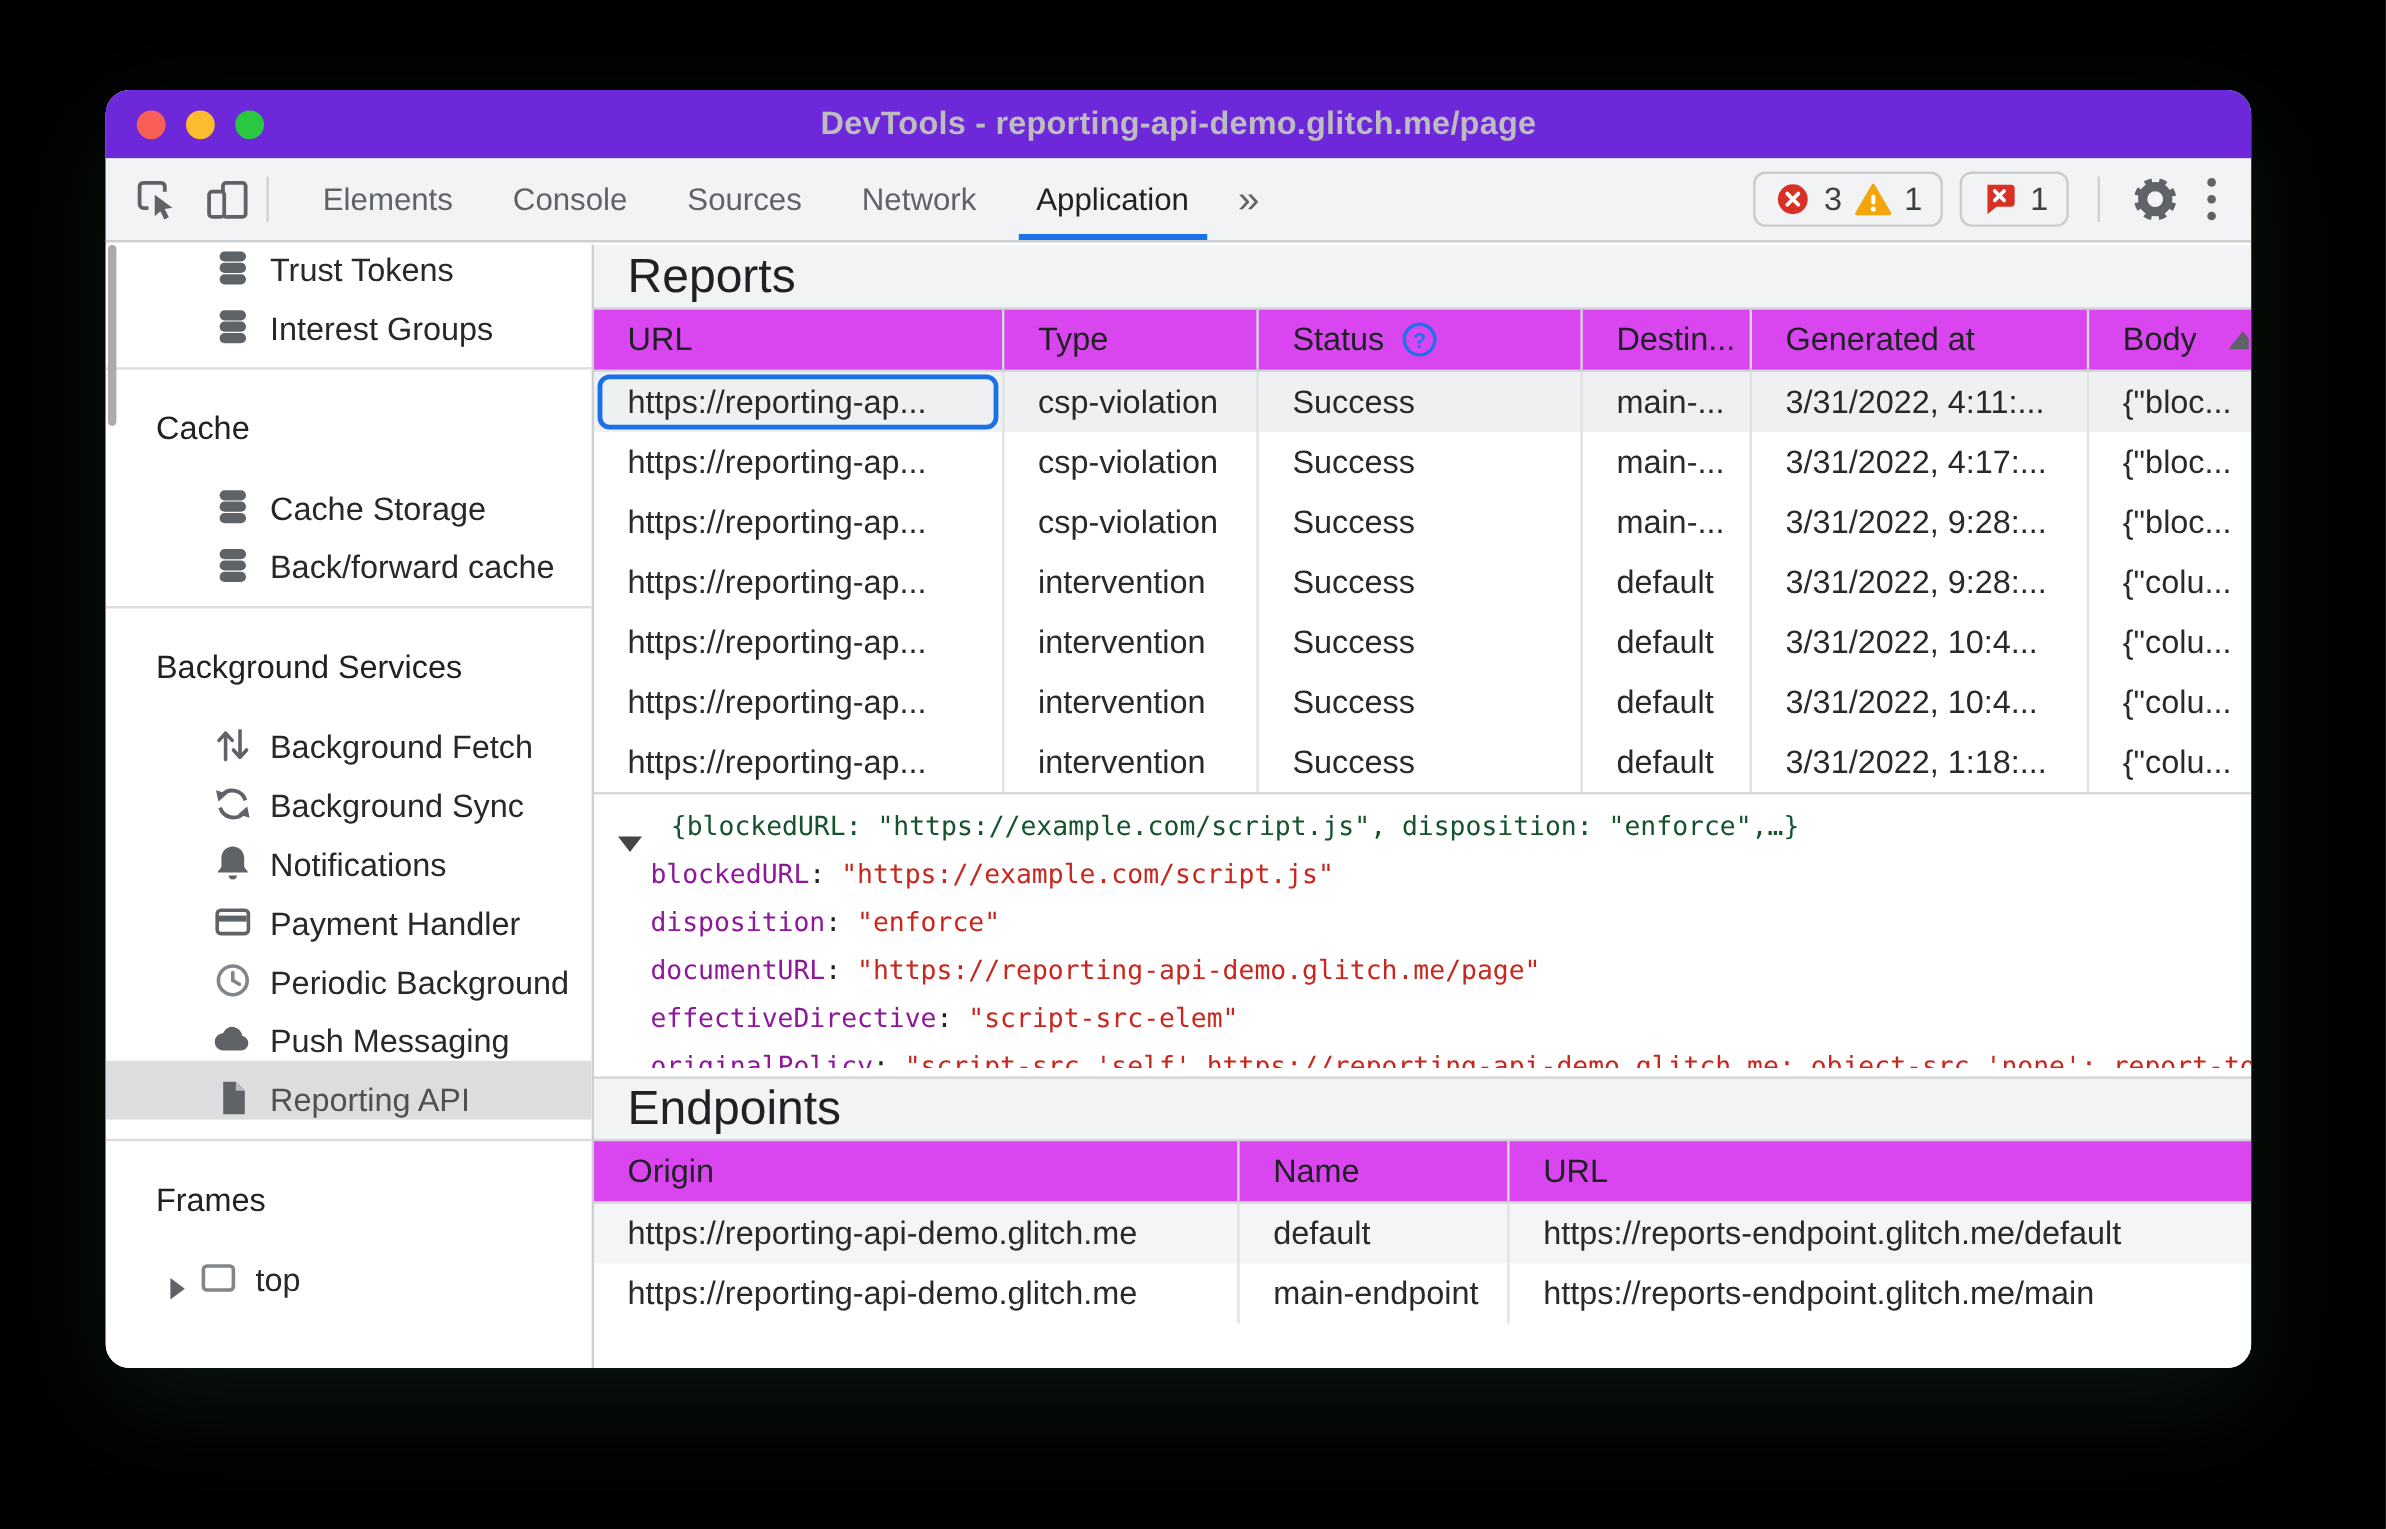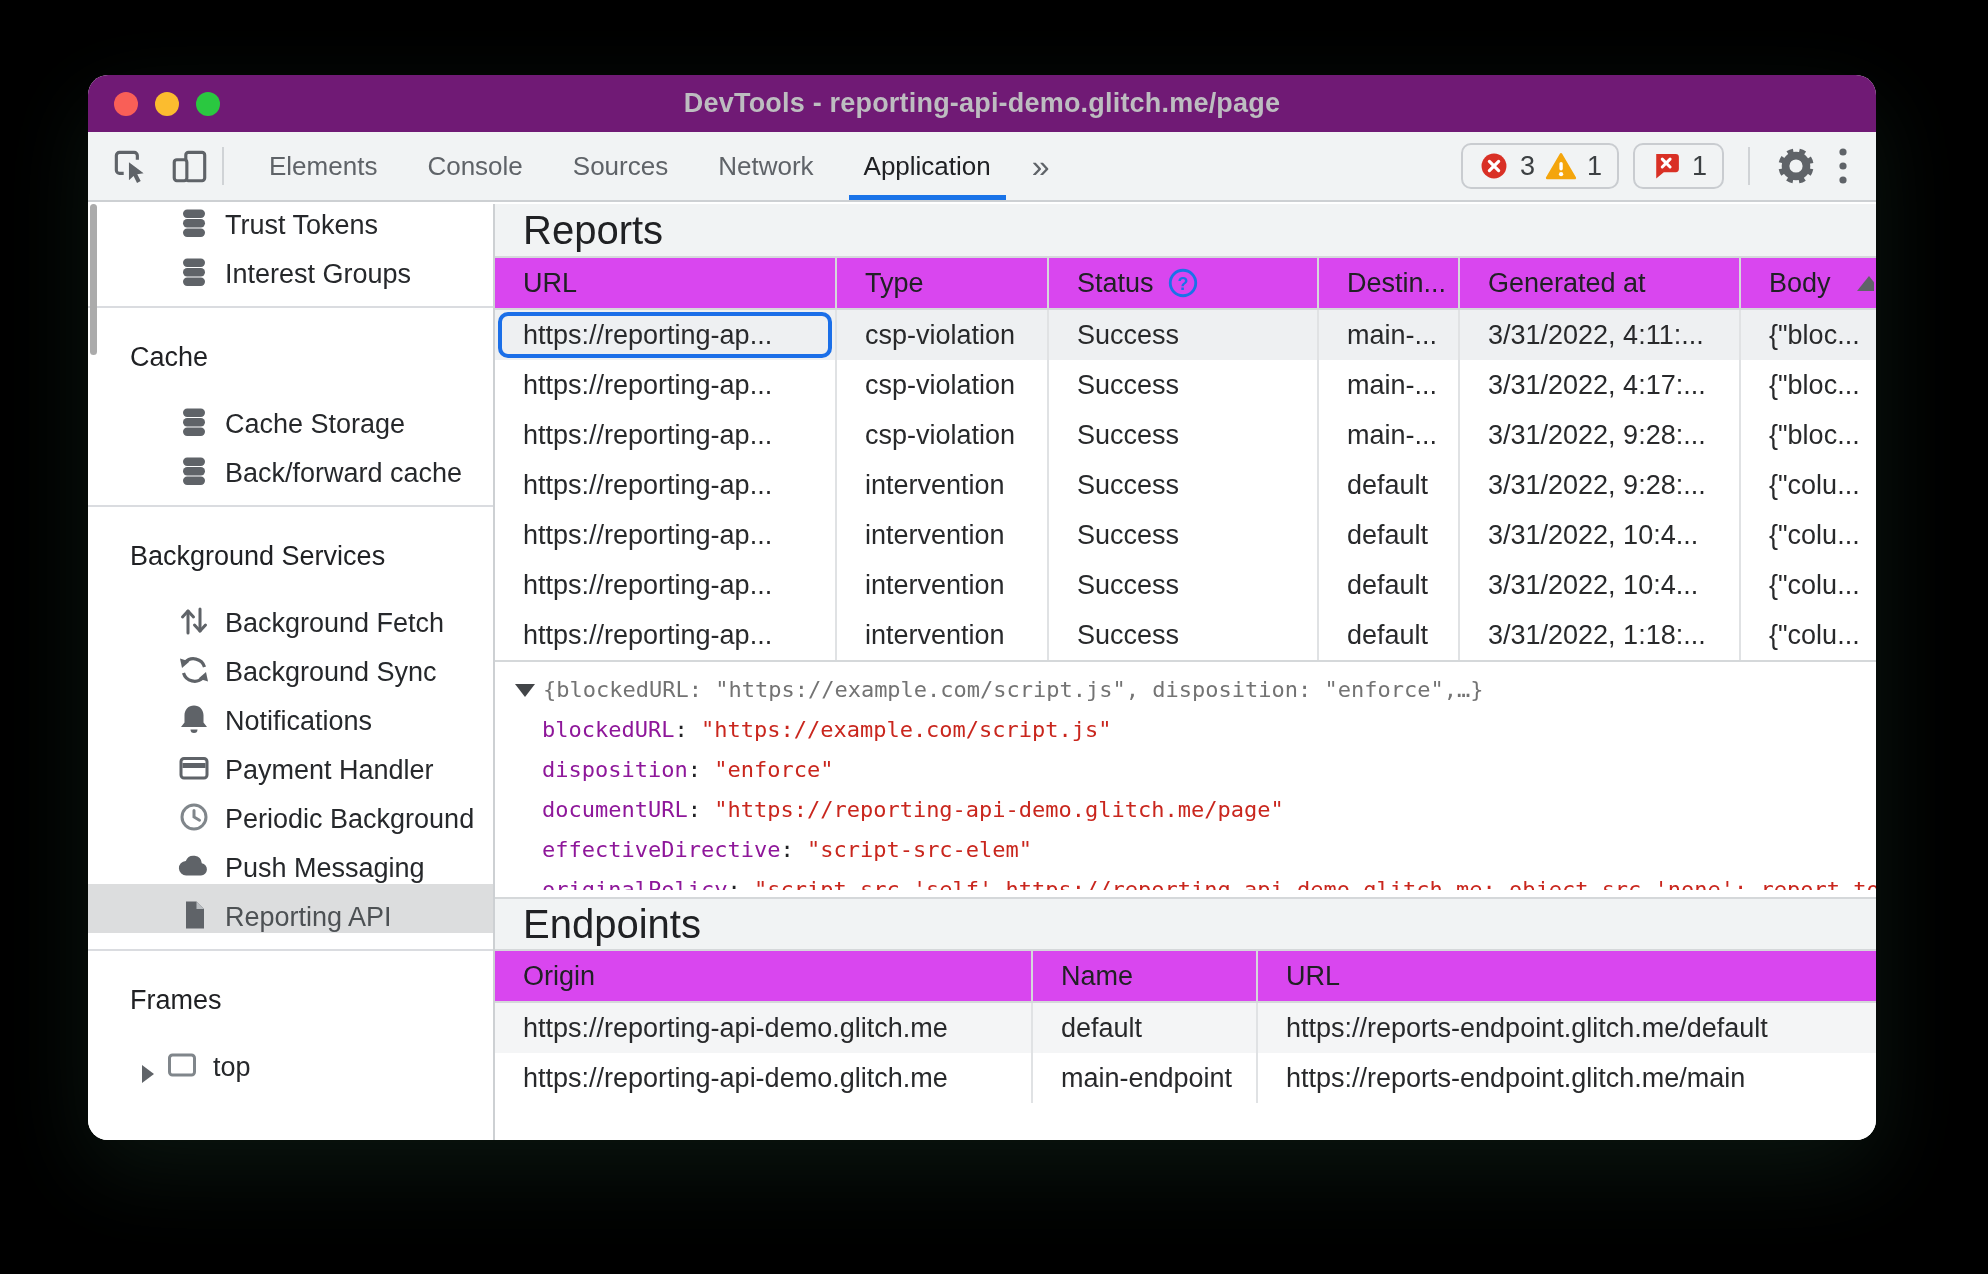--- a/index.html
+++ b/index.html
@@ -4,21 +4,21 @@
 <style>
   * { margin:0; padding:0; box-sizing:border-box; }
   html,body { background:#000; }
   .stage { position:relative; width:1988px; height:1274px; background:#000; overflow:hidden;
            font-family:"Liberation Sans", sans-serif; }
   .window { position:absolute; left:88px; top:75px; width:1788px; height:1065px;
             background:#fff; border-radius:20px; overflow:hidden;
             box-shadow:0 30px 90px rgba(20,40,30,.55); }
 
   
-  .titlebar { height:57px; background:#701a75; position:relative;
+  .titlebar { height:57px; background:#6d28d9; position:relative;
               display:flex; align-items:center; justify-content:center;text-align:right; }
   .traffic { position:absolute; left:26px; top:50%; transform:translateY(-50%);
              display:flex; gap:17px; }
   .light { width:24px; height:24px; border-radius:50%; }
   .light.red    { background:#f95f57; }
   .light.yellow { background:#fbbc2f; }
   .light.green  { background:#2ac840; }
   .title { color:#bdbdc0; font-size:27px; font-weight:700; letter-spacing:.2px; }
 
   
@@ -83,21 +83,21 @@
   .help { display:inline-flex; width:34px; height:34px; margin-left:12px; }
   .sort-arrow { width:0; height:0; border-left:12px solid transparent;
                 border-right:12px solid transparent; border-bottom:15px solid #5f6368;
                 margin-left:26px; }
 
   
   .detail { flex:none; height:237px; border-top:2px solid #d5d8da; overflow:hidden;
             font-family:"DejaVu Sans Mono", monospace; font-size:22px; padding-top:8px;
             background:#fff; }
   .d-line { height:40px; line-height:40px; white-space:nowrap; overflow:hidden; }
-  .d-preview { padding-left:20px; color:#737373; display:flex; align-items:center; }
+  .d-preview { padding-left:20px; color:#14532d; display:flex; align-items:flex-end;gap:16px; }
   .d-tri { width:0; height:0; border-left:10px solid transparent; border-right:10px solid transparent;
            border-top:13px solid #424548; margin-right:8px; flex:none; }
   .d-prop { padding-left:47px; }
   .d-key { color:#8e179a; }
   .d-colon { color:#202124; }
   .d-val { color:#c9261d; }
   .d-clip { height:20px; overflow:hidden; }
 </style>
 </head>
 <body>

